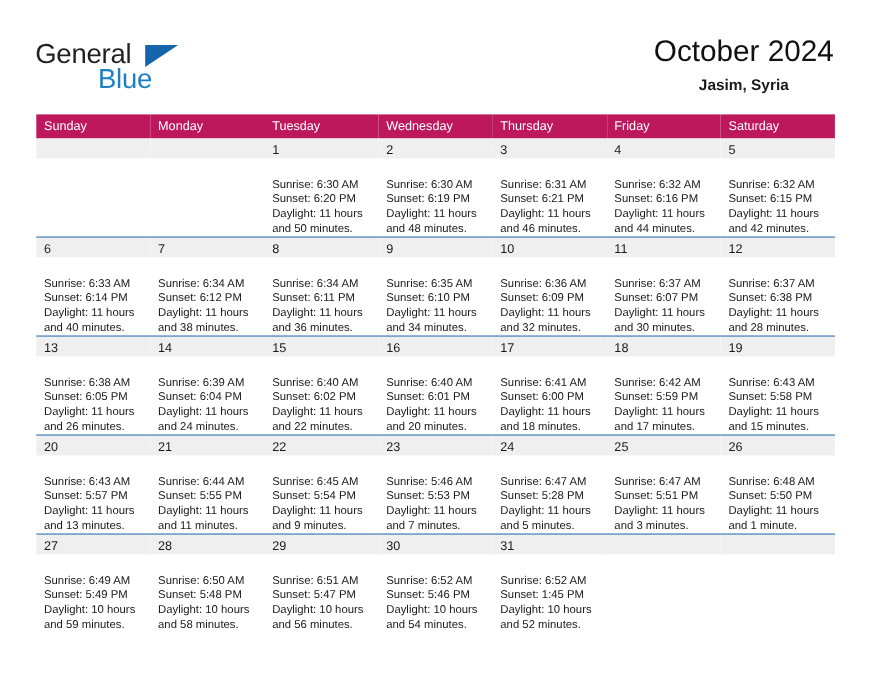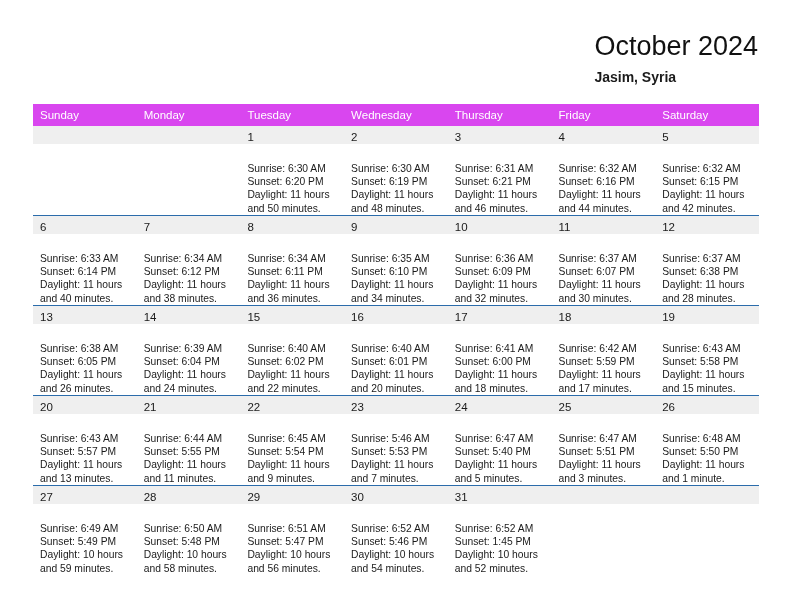--- a/index.html
+++ b/index.html
@@ -59,21 +59,21 @@
     width: 0;
     height: 0;
     border-left: 30px solid #1565ad;
     border-bottom: 20px solid transparent;
   }
 
   .title-block {
     position: absolute;
     right: 34px;
     top: 30px;
-    text-align: left;
+    text-align: center;
   }
   .cal-title {
     font-size: 27px;
     line-height: 32px;
     color: #111111;
     font-weight: 400;
     white-space: nowrap;
   }
   .cal-subtitle {
     font-size: 14px;
@@ -92,21 +92,21 @@
     width: 726px;
   }
   table.cal {
     border-collapse: collapse;
     table-layout: fixed;
     width: 726px;
   }
   table.cal col { width: 103.71px; }
 
   thead th {
-    background: #d946ef;
+    background: #be185d;
     color: #ffffff;
     font-size: 11.5px;
     font-weight: 400;
     text-align: left;
     padding: 5px 0 5px 7px;
     height: 12px;
     border: none;
   }
 
   tbody td {
@@ -148,20 +148,25 @@
     background: #efefef;
   }
 </style>
 </head>
 <body>
 
 <div class="page">
 
   <div class="header">
 
+    <div class="brand">
+      <div class="brand-line1">General</div>
+      <div class="brand-triangle"></div>
+      <div class="brand-line2">Blue</div>
+    </div>
 
     <div class="title-block">
       <div class="cal-title">October 2024</div>
       <div class="cal-subtitle">Jasim, Syria</div>
     </div>
 
   </div>
 
   <div class="cal-wrap">
     <table class="cal">
@@ -403,21 +408,21 @@
                 <div class="cell-line">Sunrise: 5:46 AM</div>
                 <div class="cell-line">Sunset: 5:53 PM</div>
                 <div class="cell-line">Daylight: 11 hours</div>
                 <div class="cell-line">and 7 minutes.</div>
               </div>
             </td>
             <td>
               <div class="daynum-band"><span class="daynum">24</span></div>
               <div class="cell-body">
                 <div class="cell-line">Sunrise: 6:47 AM</div>
-                <div class="cell-line">Sunset: 5:40 PM</div>
+                <div class="cell-line">Sunset: 5:28 PM</div>
                 <div class="cell-line">Daylight: 11 hours</div>
                 <div class="cell-line">and 5 minutes.</div>
               </div>
             </td>
             <td>
               <div class="daynum-band"><span class="daynum">25</span></div>
               <div class="cell-body">
                 <div class="cell-line">Sunrise: 6:47 AM</div>
                 <div class="cell-line">Sunset: 5:51 PM</div>
                 <div class="cell-line">Daylight: 11 hours</div>

